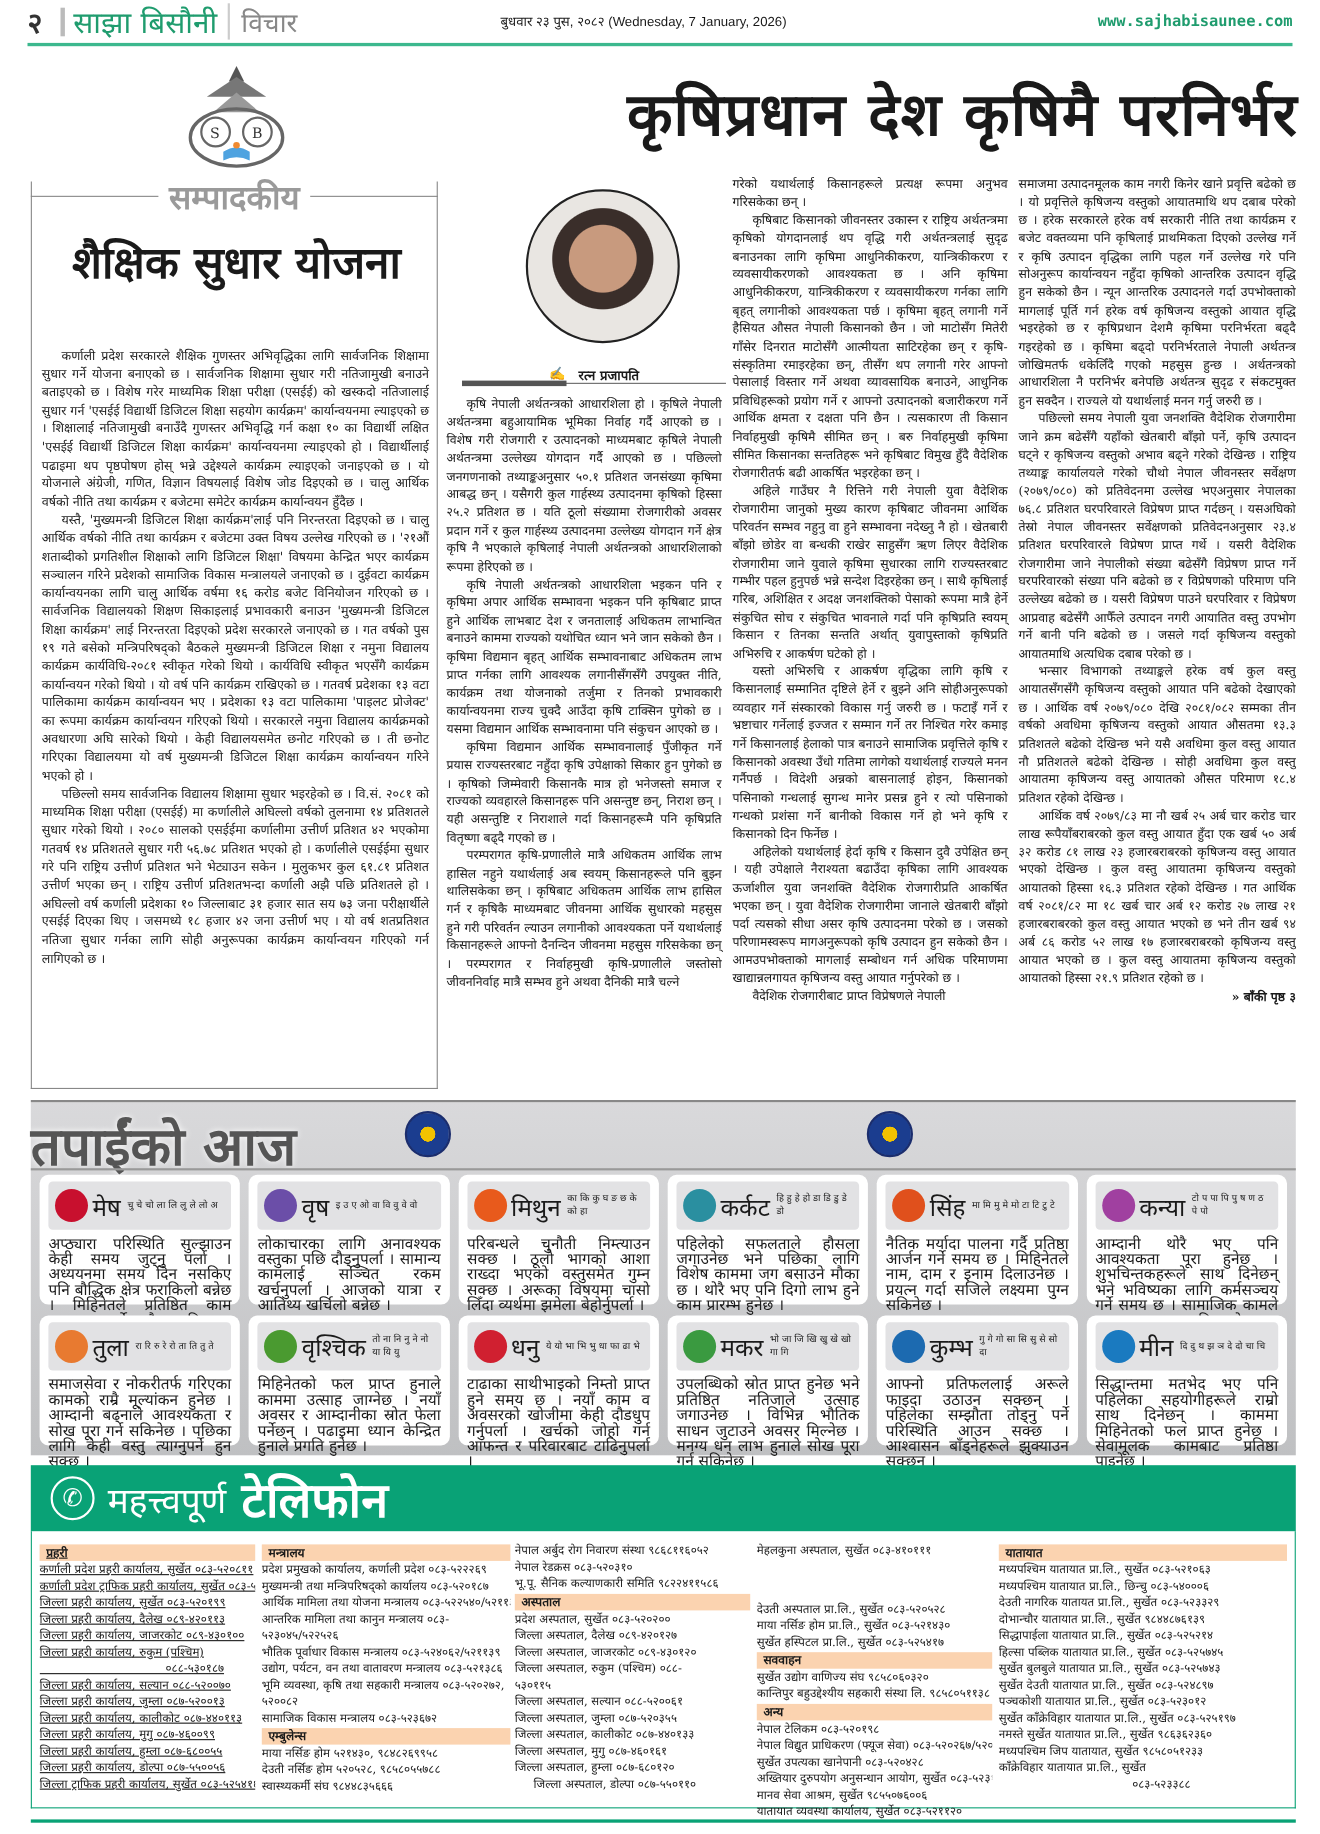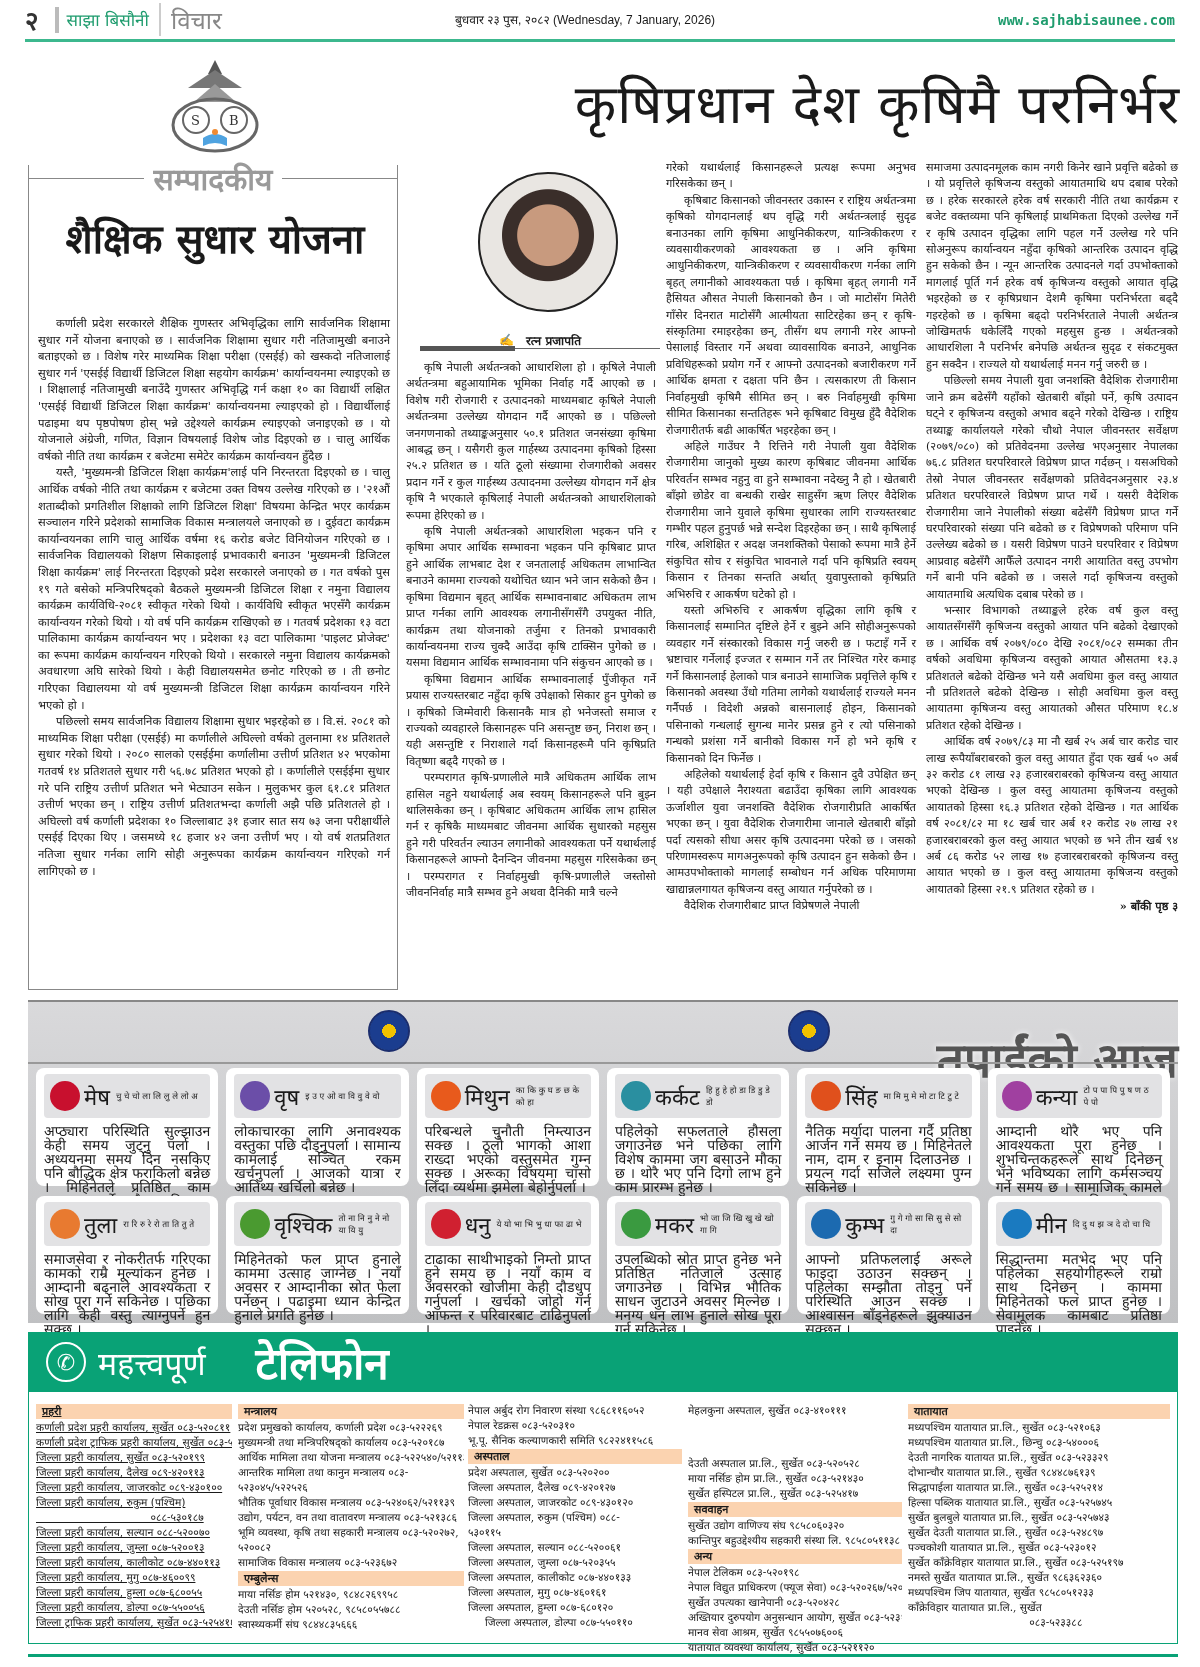--- a/index.html
+++ b/index.html
@@ -1,60 +1,60 @@
 <!DOCTYPE html>
 <html><head>
 <meta charset="utf-8">
 <style>
   * { box-sizing: border-box; margin: 0; padding: 0; }
   body { width: 1200px; height: 1667px; background: #fff; font-family: "DejaVu Serif", serif; color: #1a1a1a; position: relative; overflow: hidden; }
   .masthead { position: absolute; left: 25px; top: 0; width: 1150px; height: 42px; border-bottom: 3px solid #3cb88e; display: flex; align-items: center; }
   .pageno { font-size: 26px; font-weight: bold; color: #333; margin-right: 8px; }
   .sep-bar { width: 4px; height: 26px; background: #bbb; margin: 0 8px; }
-  .paper-name { font-size: 17px; color: #1f9c6e; font-family: "DejaVu Sans", sans-serif; }
+  .paper-name { font-size: 27px; color: #1f9c6e; font-family: "DejaVu Sans", sans-serif; }
   .section-name { font-size: 24px; color: #888; font-family: "DejaVu Sans", sans-serif; margin-left: 10px; border-left: 2px solid #ccc; padding-left: 10px; }
   .dateline { position: absolute; left: 430px; font-size: 12px; font-family: "Liberation Sans", sans-serif; }
   .website { position: absolute; right: 0; font-size: 14px; color: #1f9c6e; font-family: "DejaVu Sans Mono", monospace; font-weight: bold; }
 
   .logo { position: absolute; left: 170px; top: 60px; width: 90px; height: 95px; }
-  .headline { position: absolute; left: 400px; top: 65px; width: 780px; font-size: 54px; font-weight: normal; font-family: "DejaVu Sans", sans-serif; letter-spacing: 1px; text-align: right; }
+  .headline { position: absolute; left: 400px; top: 65px; width: 780px; font-size: 54px; font-weight: bold; font-family: "DejaVu Sans", sans-serif; letter-spacing: 1px; text-align: right; }
 
   .editorial { position: absolute; left: 28px; top: 165px; width: 370px; height: 825px; border: 1px solid #888; border-top: none; }
   .editorial-label { position: absolute; left: 28px; top: 158px; width: 370px; text-align: center; font-size: 30px; color: #9a9a9a; font-weight: bold; font-family: "DejaVu Serif", serif; }
   .editorial-label span { background: #fff; padding: 0 10px; }
   .editorial-topline { position: absolute; left: 28px; top: 178px; width: 370px; border-top: 1px solid #888; }
   .editorial-title { position: absolute; left: 40px; top: 210px; width: 350px; font-size: 40px; font-family: "DejaVu Sans", sans-serif; text-align: center; }
   .editorial-body { position: absolute; left: 38px; top: 315px; width: 352px; font-size: 11.4px; line-height: 16.6px; text-align: justify; }
   .editorial-body p { text-indent: 18px; }
 
   .author-photo { position: absolute; left: 478px; top: 172px; width: 140px; height: 140px; border-radius: 50%; border: 2px solid #222; background: radial-gradient(circle at 50% 45%, #c89a7e 0 30%, #3a2e2a 31% 45%, #e9e6e2 46%); overflow: hidden; }
   .author-line { position: absolute; left: 420px; top: 330px; width: 240px; height: 20px; display: flex; align-items: center; justify-content: center; font-size: 12px; font-weight: bold; }
   .author-rule { position: absolute; left: 420px; top: 348px; width: 240px; border-top: 1px solid #666; }
   .author-rule-thick { position: absolute; left: 420px; top: 346px; width: 95px; height: 5px; background: #555; }
 
   .article-col { position: absolute; font-size: 11.2px; line-height: 16.4px; text-align: justify; }
   .article-col p { text-indent: 18px; }
   .continued { font-weight: bold; text-align: right; }
 
   .horo-section { position: absolute; left: 28px; top: 1000px; width: 1150px; height: 323px; background: linear-gradient(#d9d9db, #bfc0c2); border-top: 2px solid #888; }
-  .horo-title { position: absolute; left: 0; width: 100%; top: 24px; text-align: right; font-size: 48px; font-weight: bold; color: #555; font-family: "DejaVu Sans", sans-serif; text-shadow: 0 0 6px #fff; }
+  .horo-title { position: absolute; left: 0; width: 100%; top: 6px; text-align: left; font-size: 48px; font-weight: bold; color: #555; font-family: "DejaVu Sans", sans-serif; text-shadow: 0 0 6px #fff; }
   .wheel { position: absolute; top: 8px; width: 42px; height: 42px; border-radius: 50%; background: radial-gradient(circle, #f2c200 0 25%, #1b3d8f 26% 70%, #28549f 71%); border: 2px solid #1b2d6d; }
   .horo-rule { position: absolute; left: 0; top: 60px; width: 100%; border-top: 2px solid #999; }
   .horo-grid { position: absolute; left: 8px; top: 66px; width: 1134px; display: grid; grid-template-columns: repeat(6, 1fr); gap: 10px 8px; }
   .horo-card { background: #fff; border-radius: 8px; padding: 6px 8px 6px; height: 118px; }
   .horo-head { background: #e2e2e4; border-radius: 4px; height: 44px; display: flex; align-items: center; padding: 0 6px; }
   .horo-icon { width: 30px; height: 30px; border-radius: 50%; margin-right: 4px; flex-shrink: 0; }
   .horo-name { font-size: 22px; font-family: "DejaVu Sans", sans-serif; margin-right: 6px; }
   .horo-letters { font-size: 8.5px; line-height: 12px; }
   .horo-text { font-size: 14px; line-height: 14px; margin-top: 6px; text-align: justify; }
 
   .tel-banner { position: absolute; left: 28px; top: 1332px; width: 1150px; height: 60px; background: #09a276; display: flex; align-items: center; padding-left: 18px; color: #fff; }
   .tel-icon { width: 40px; height: 40px; border: 2px solid #fff; border-radius: 50%; display: flex; align-items: center; justify-content: center; font-size: 22px; margin-right: 12px; }
   .tel-label-small { font-size: 32px; font-family: "DejaVu Sans", sans-serif; margin-right: 14px; }
-  .tel-label-big { font-size: 44px; font-family: Liberation Serif, serif; font-weight: bold; margin-left: 36px; }
+  .tel-label-big { font-size: 44px; font-family: Liberation Serif, serif; font-weight: bold; }
   .tel-body { position: absolute; left: 28px; top: 1392px; width: 1150px; height: 252px; border: 1px solid #09a276; border-top: none; }
   .tel-col { position: absolute; top: 1403px; font-size: 10.6px; line-height: 15px; }
   .tel-cat { background: #fbd3b0; font-weight: bold; padding-left: 6px; margin: 1px 0 1px; font-size: 11px; }
   .tel-entry { white-space: nowrap; }
   .footer-rule { position: absolute; left: 28px; top: 1654px; width: 1150px; border-top: 3px solid #09a276; }
 </style>
 </head>
 <body>
 
 <div class="masthead">

